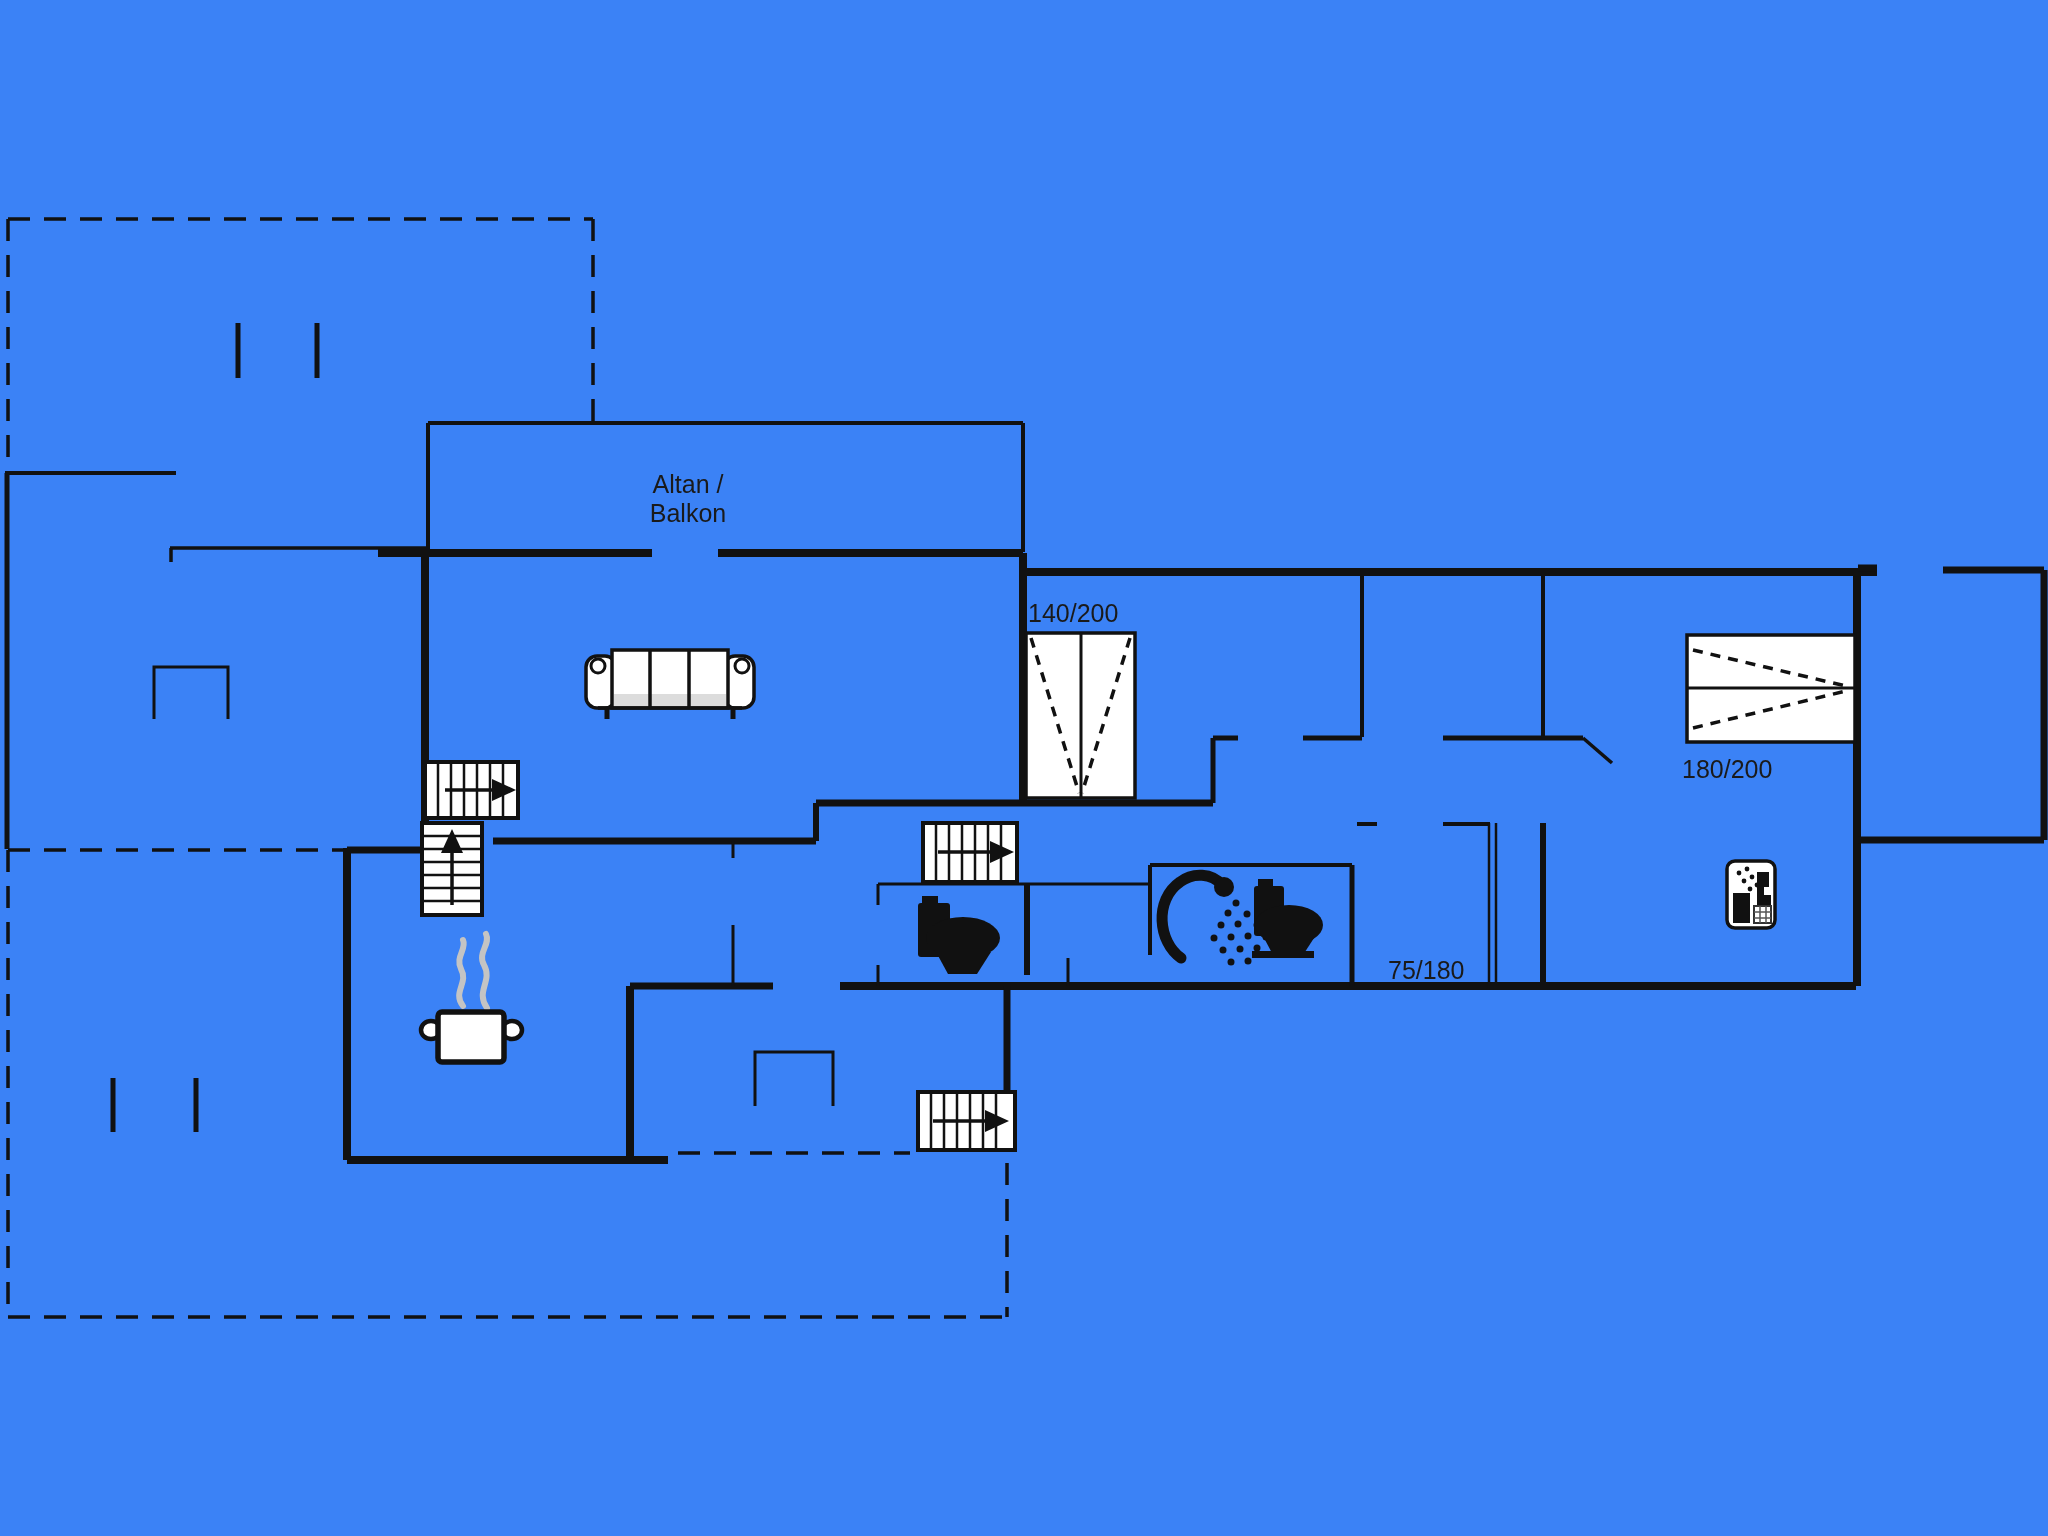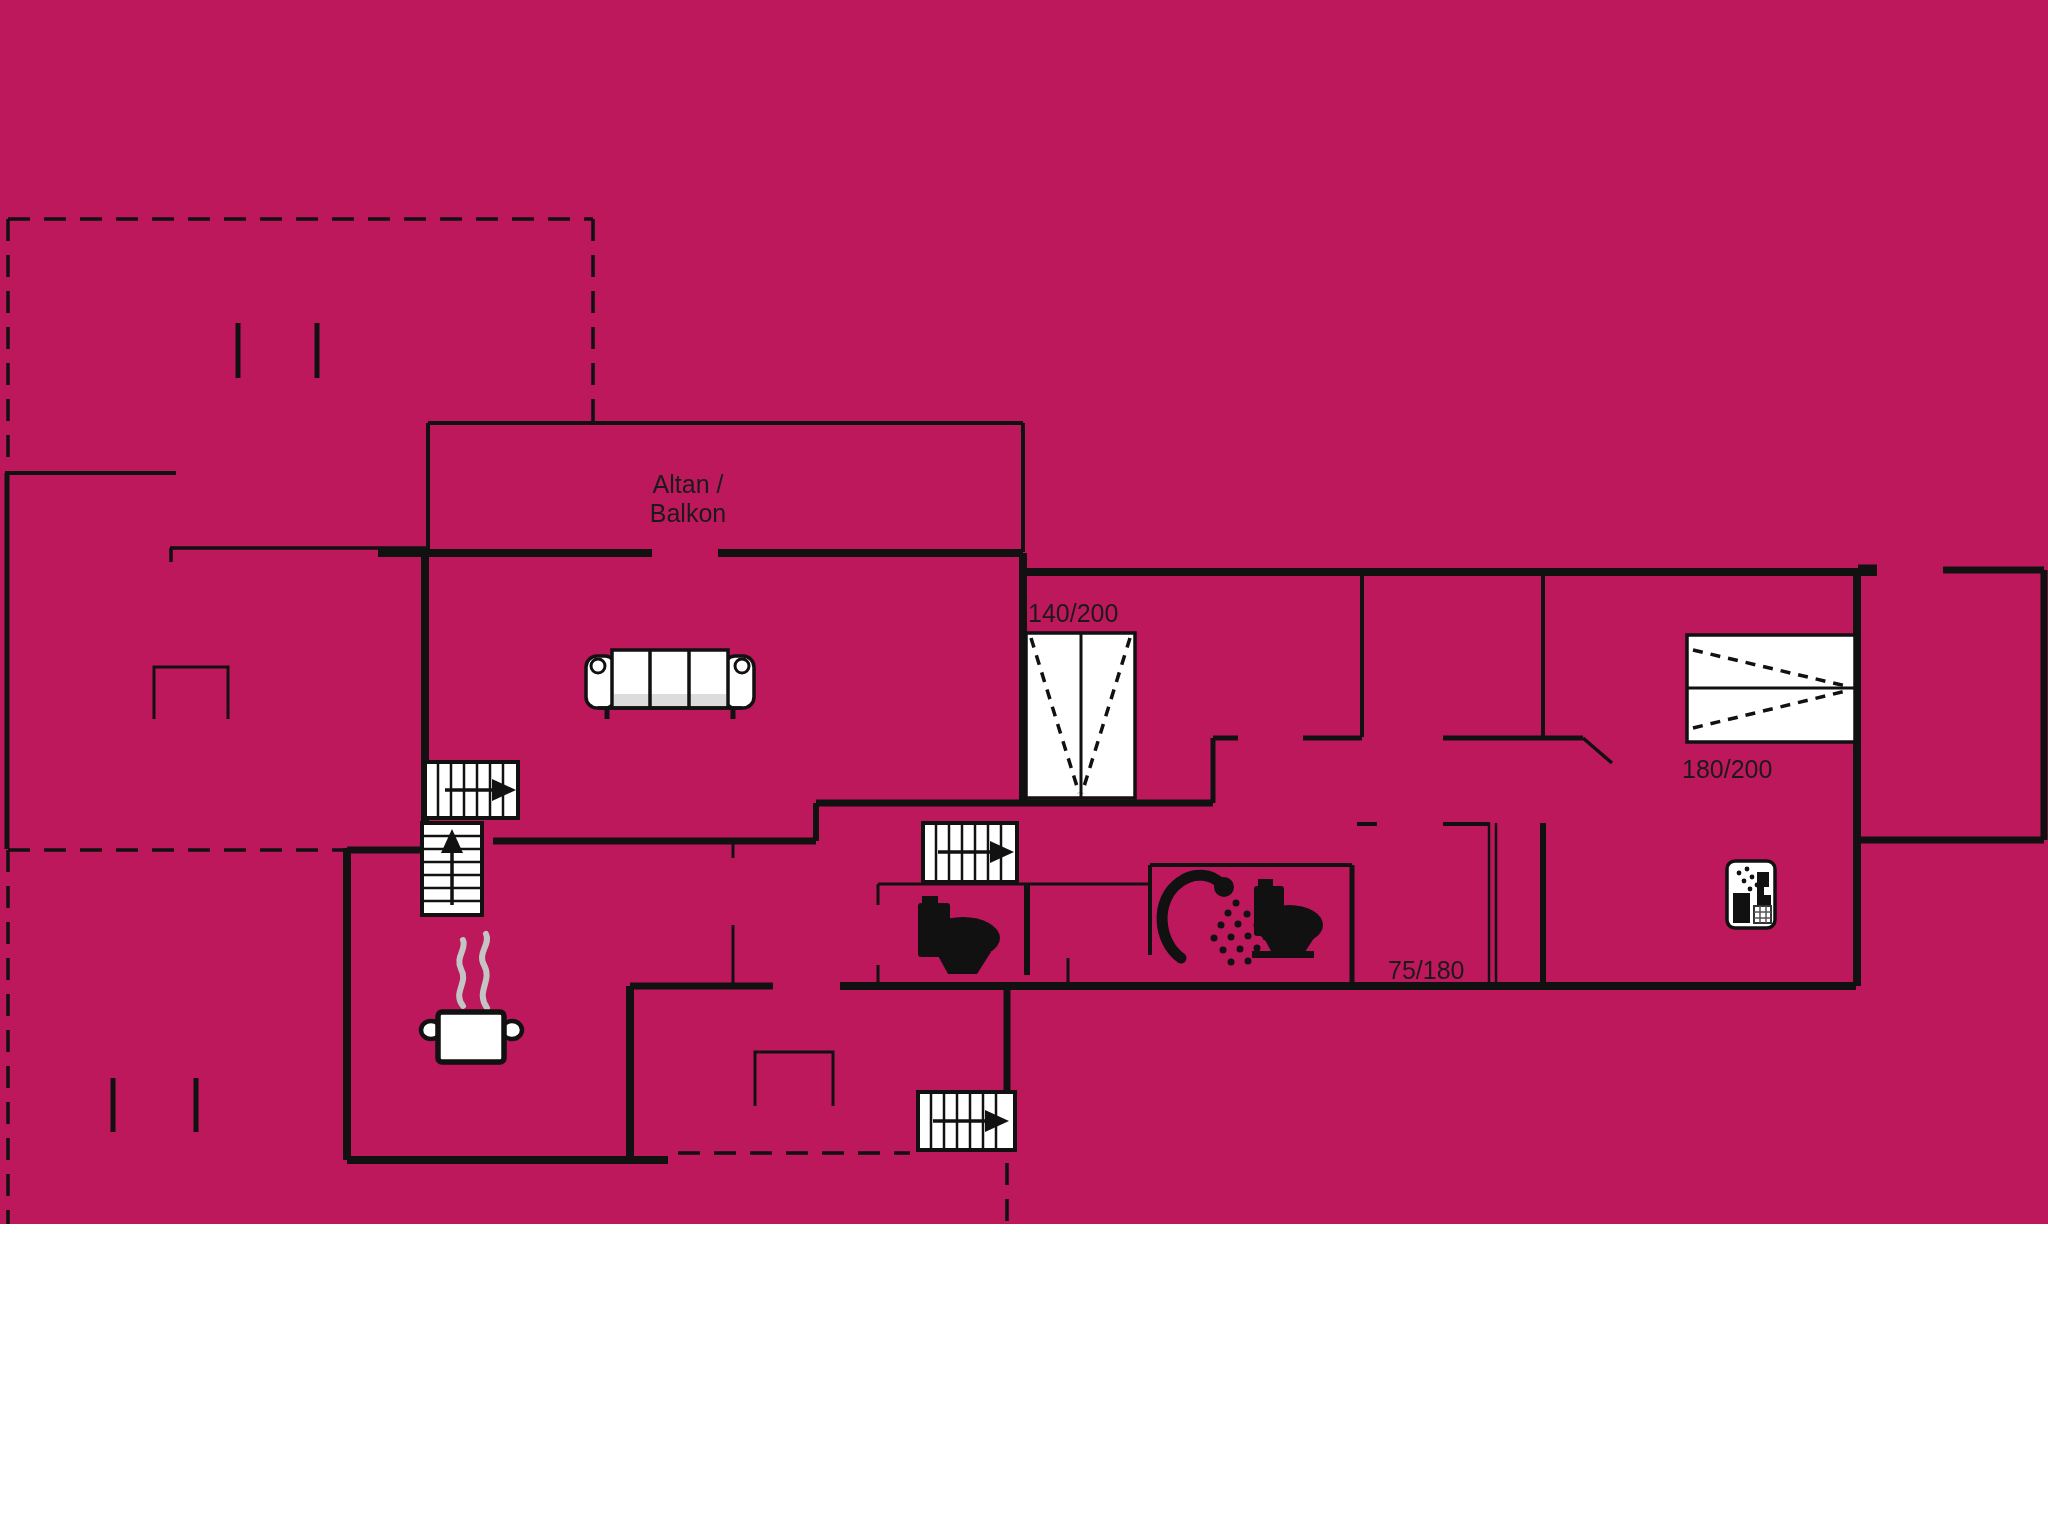--- a/index.html
+++ b/index.html
@@ -1,16 +1,16 @@
 <!DOCTYPE html>
 <html><head>
 <meta charset="utf-8">
 <style>
   html,body{margin:0;padding:0;background:#ffffff;}
-  .stage{position:relative;width:2048px;height:1224px;background:#be185d;overflow:hidden;}
+  .stage{position:relative;width:2048px;height:1536px;background:#3b82f6;overflow:hidden;}
   svg{position:absolute;left:0;top:0;}
   .plan-text{font-family:"Liberation Sans", sans-serif;font-size:25px;fill:#1a1a1a;}
   .wall{stroke:#111;fill:none;}
   .wall-dash{stroke:#111;fill:none;stroke-dasharray:22 14;}
   .bed-dash{stroke:#111;fill:none;stroke-dasharray:10 8;}
   .icon-fill{fill:#111;stroke:none;}
   .icon-line{stroke:#111;fill:none;}
   .steam{stroke:#c4c4c4;fill:none;stroke-linecap:round;}
 </style>
 </head>

